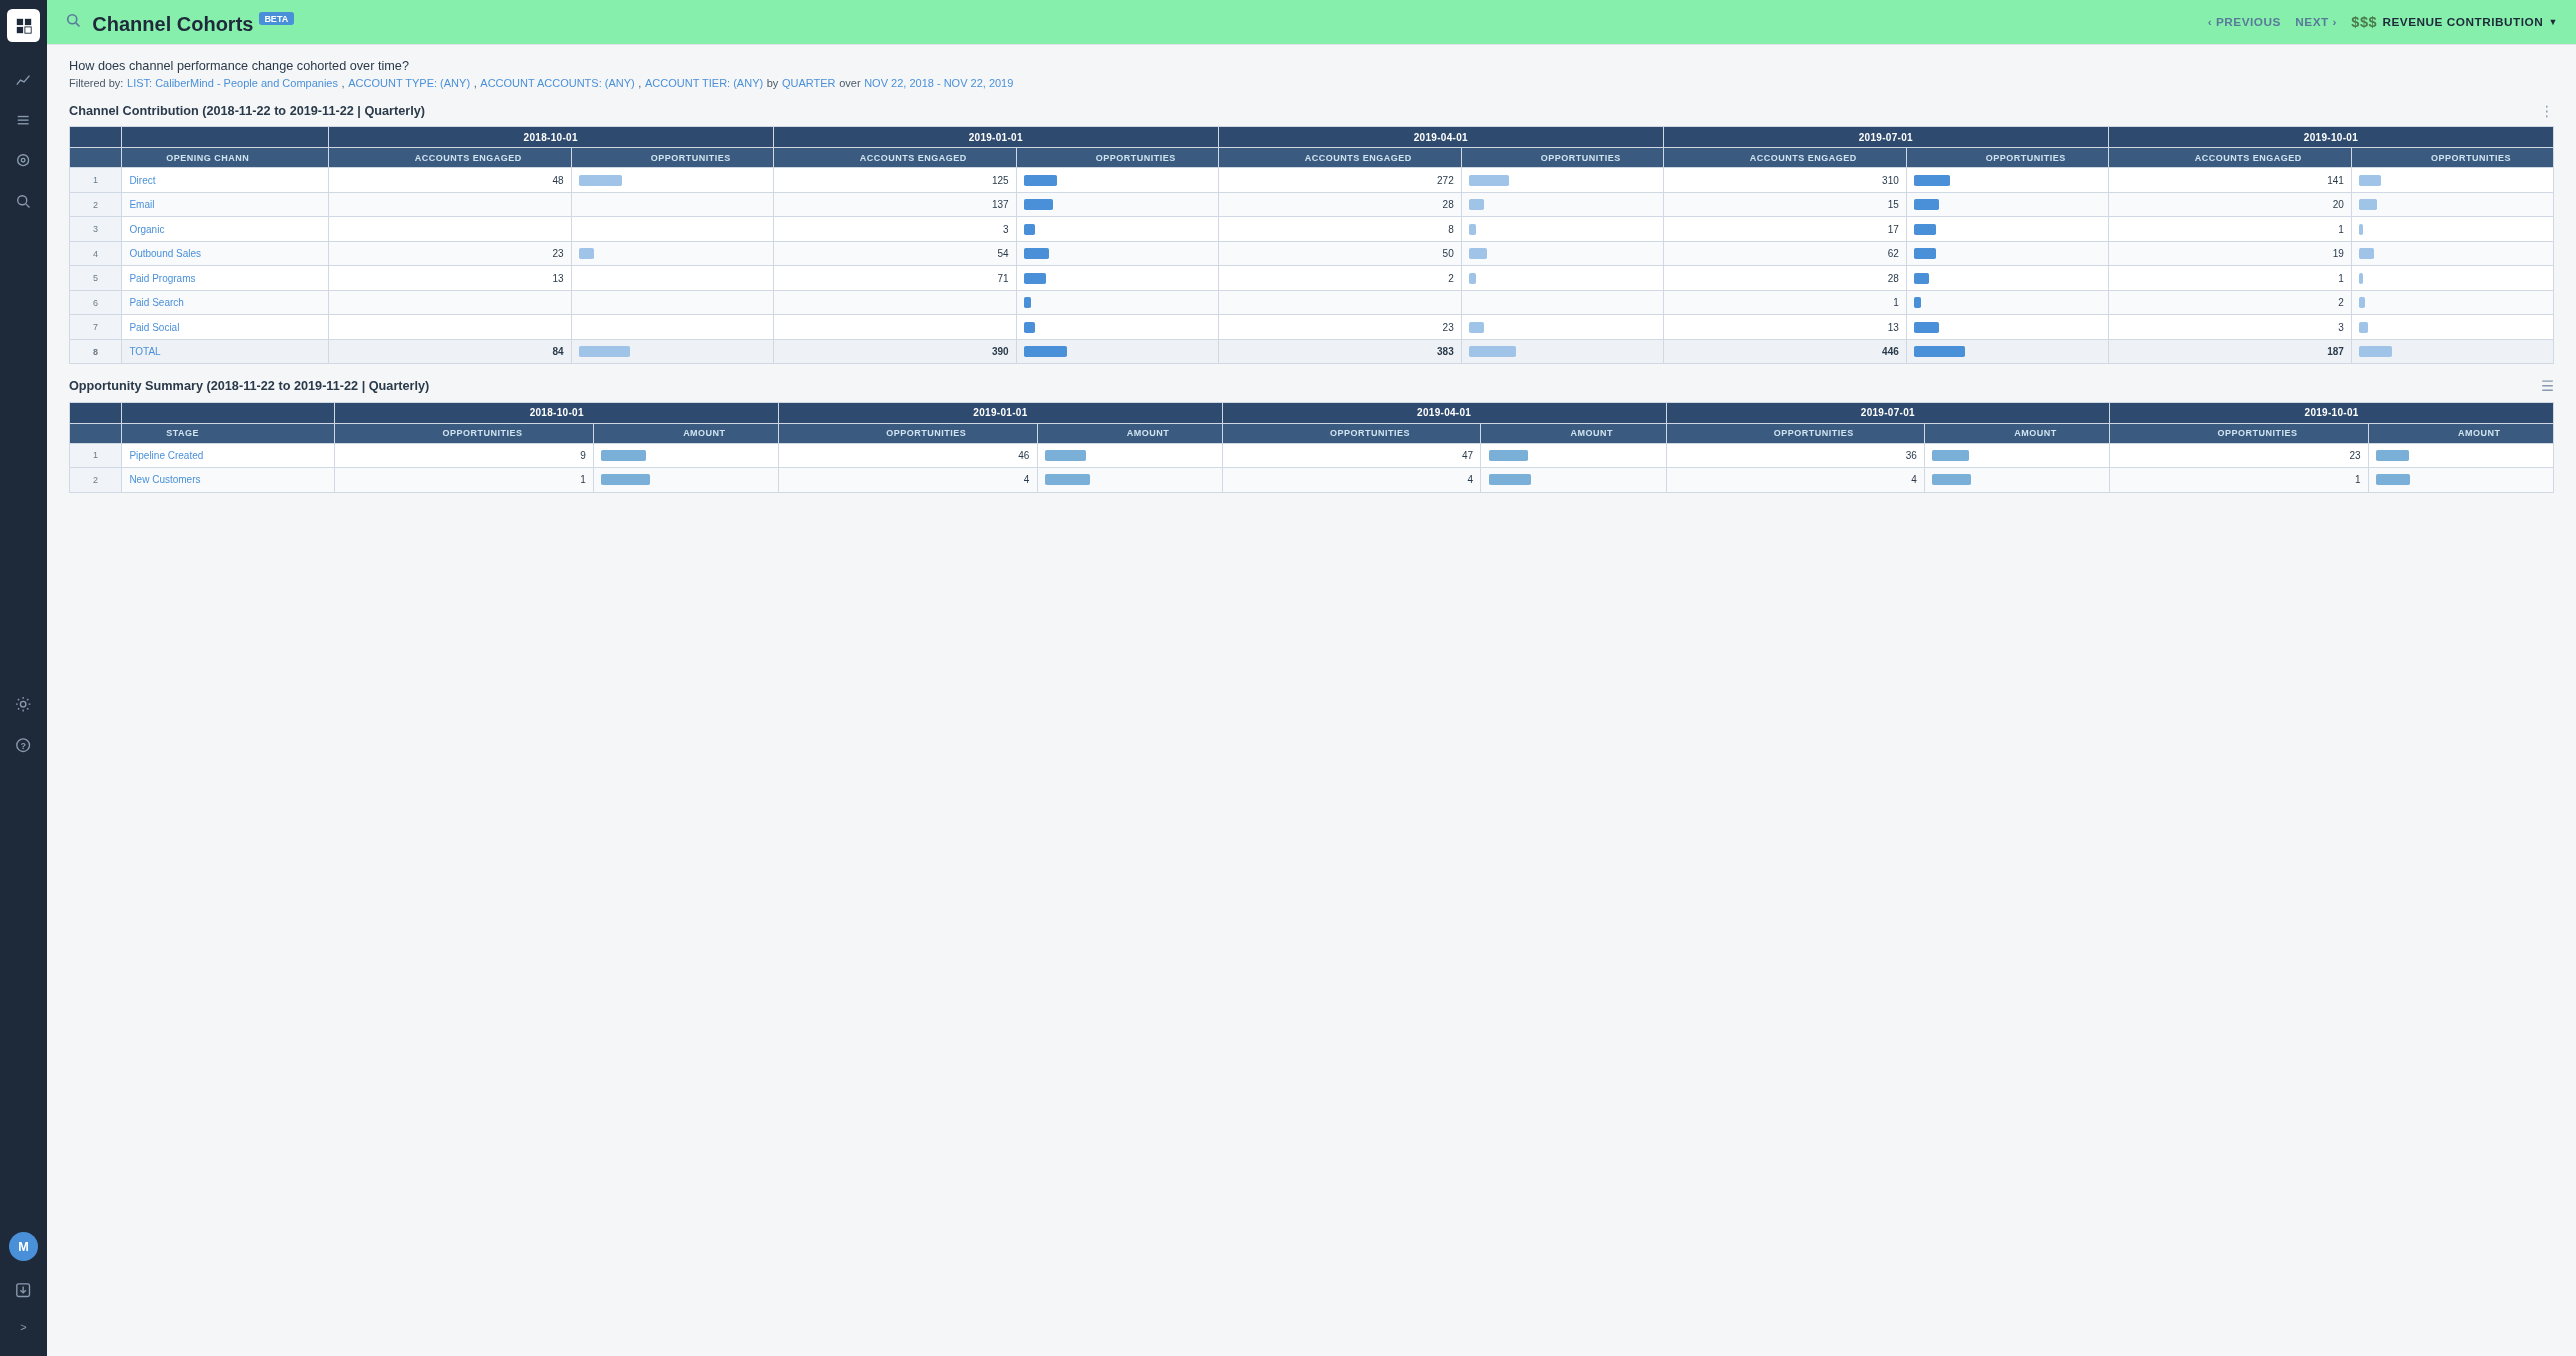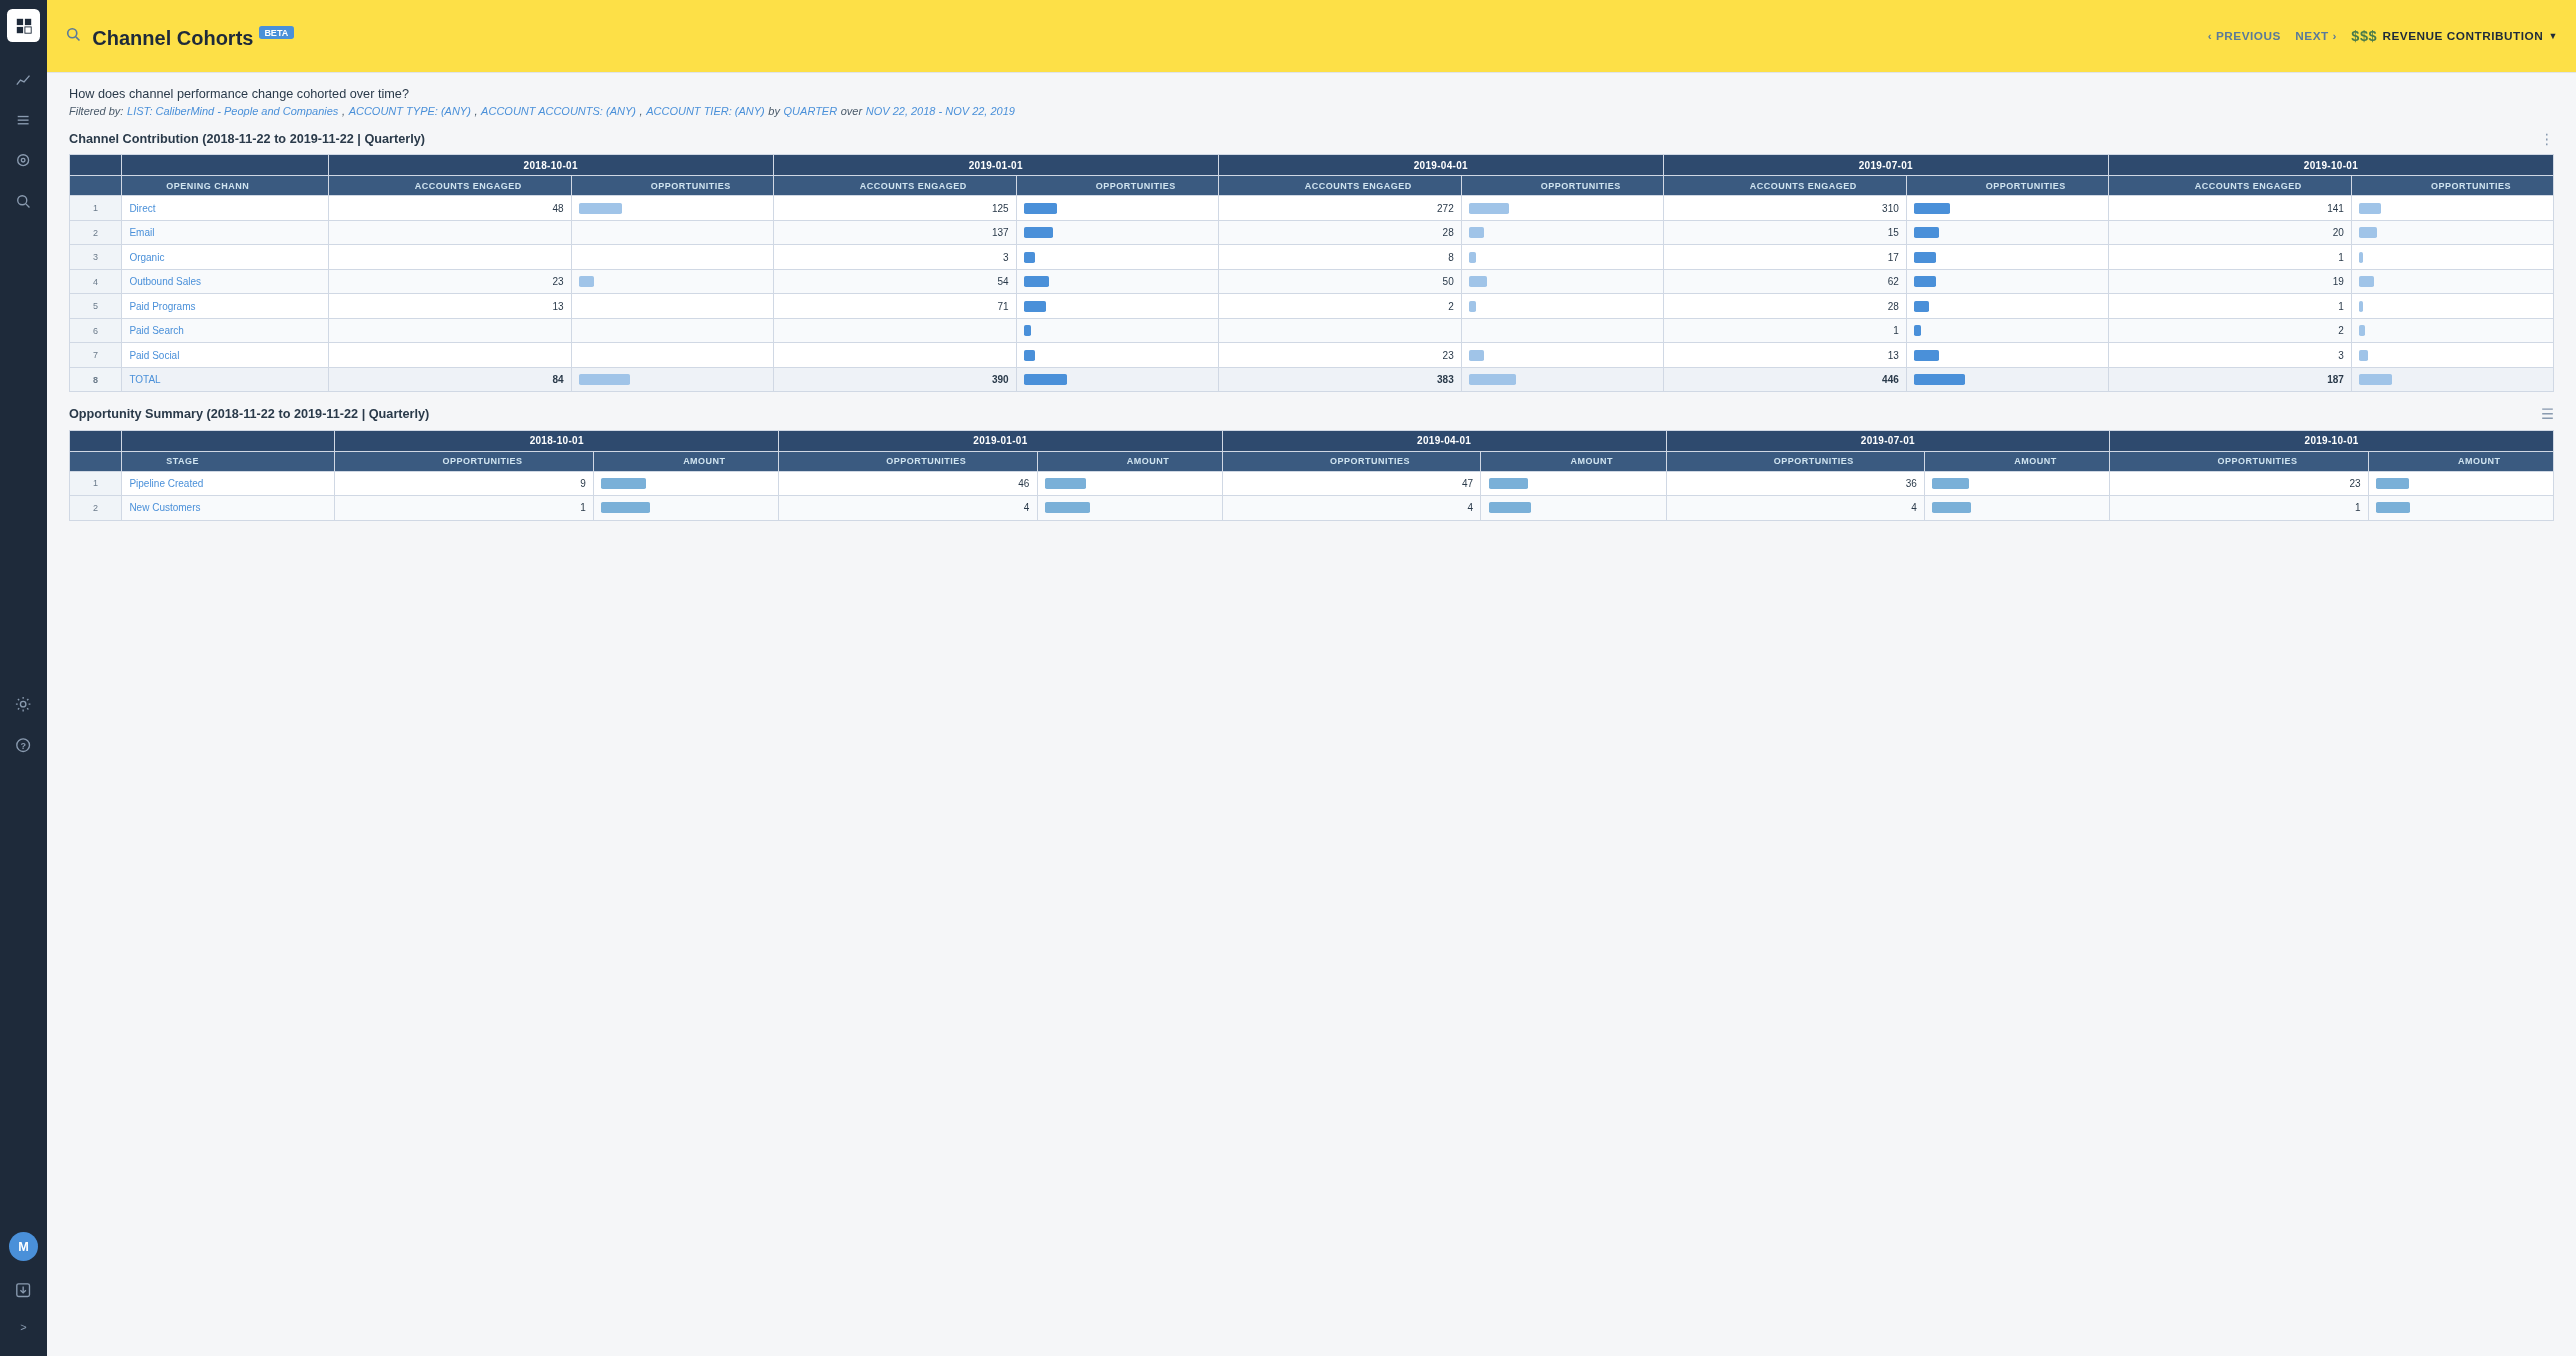--- a/index.html
+++ b/index.html
@@ -51,23 +51,23 @@
     
     .main {
       flex: 1;
       display: flex;
       flex-direction: column;
       overflow: hidden;
     }
 
     
     .header {
-      background: #fde047;
+      background: #86efac;
       border-bottom: 0.9px solid #e0e4ea;
-      padding: 22px 18px;
+      padding: 8px 18px;
       display: flex;
       align-items: center;
       justify-content: space-between;
       flex-shrink: 0;
     }
     .header-left {
       display: flex; align-items: center; gap: 11px;
     }
     .header-search-icon { color: #5a7a9a; font-size: 16.3px; cursor: pointer; }
     .header-title { font-size: 20px; font-weight: 600; color: #1e2a3a; }
@@ -105,21 +105,21 @@
 
     
     .filter-bar {
       margin-bottom: 14.5px;
     }
     .filter-question {
       font-size: 12.7px; color: #2a3a4a; margin-bottom: 3.6px;
     }
     .filter-row {
       font-size: 11px; color: #4a5a6a;
-      display: flex; align-items: center; gap: 3.6px; flex-wrap: wrap; font-style: italic;
+      display: flex; align-items: center; gap: 3.6px; flex-wrap: wrap;
     }
     .filter-link { color: #4a90d9; cursor: pointer; text-decoration: none; }
 
     
     .section { margin-bottom: 14px; }
     .section-header {
       display: flex; align-items: center; justify-content: space-between;
       margin-bottom: 7.2px;
     }
     .section-title {

